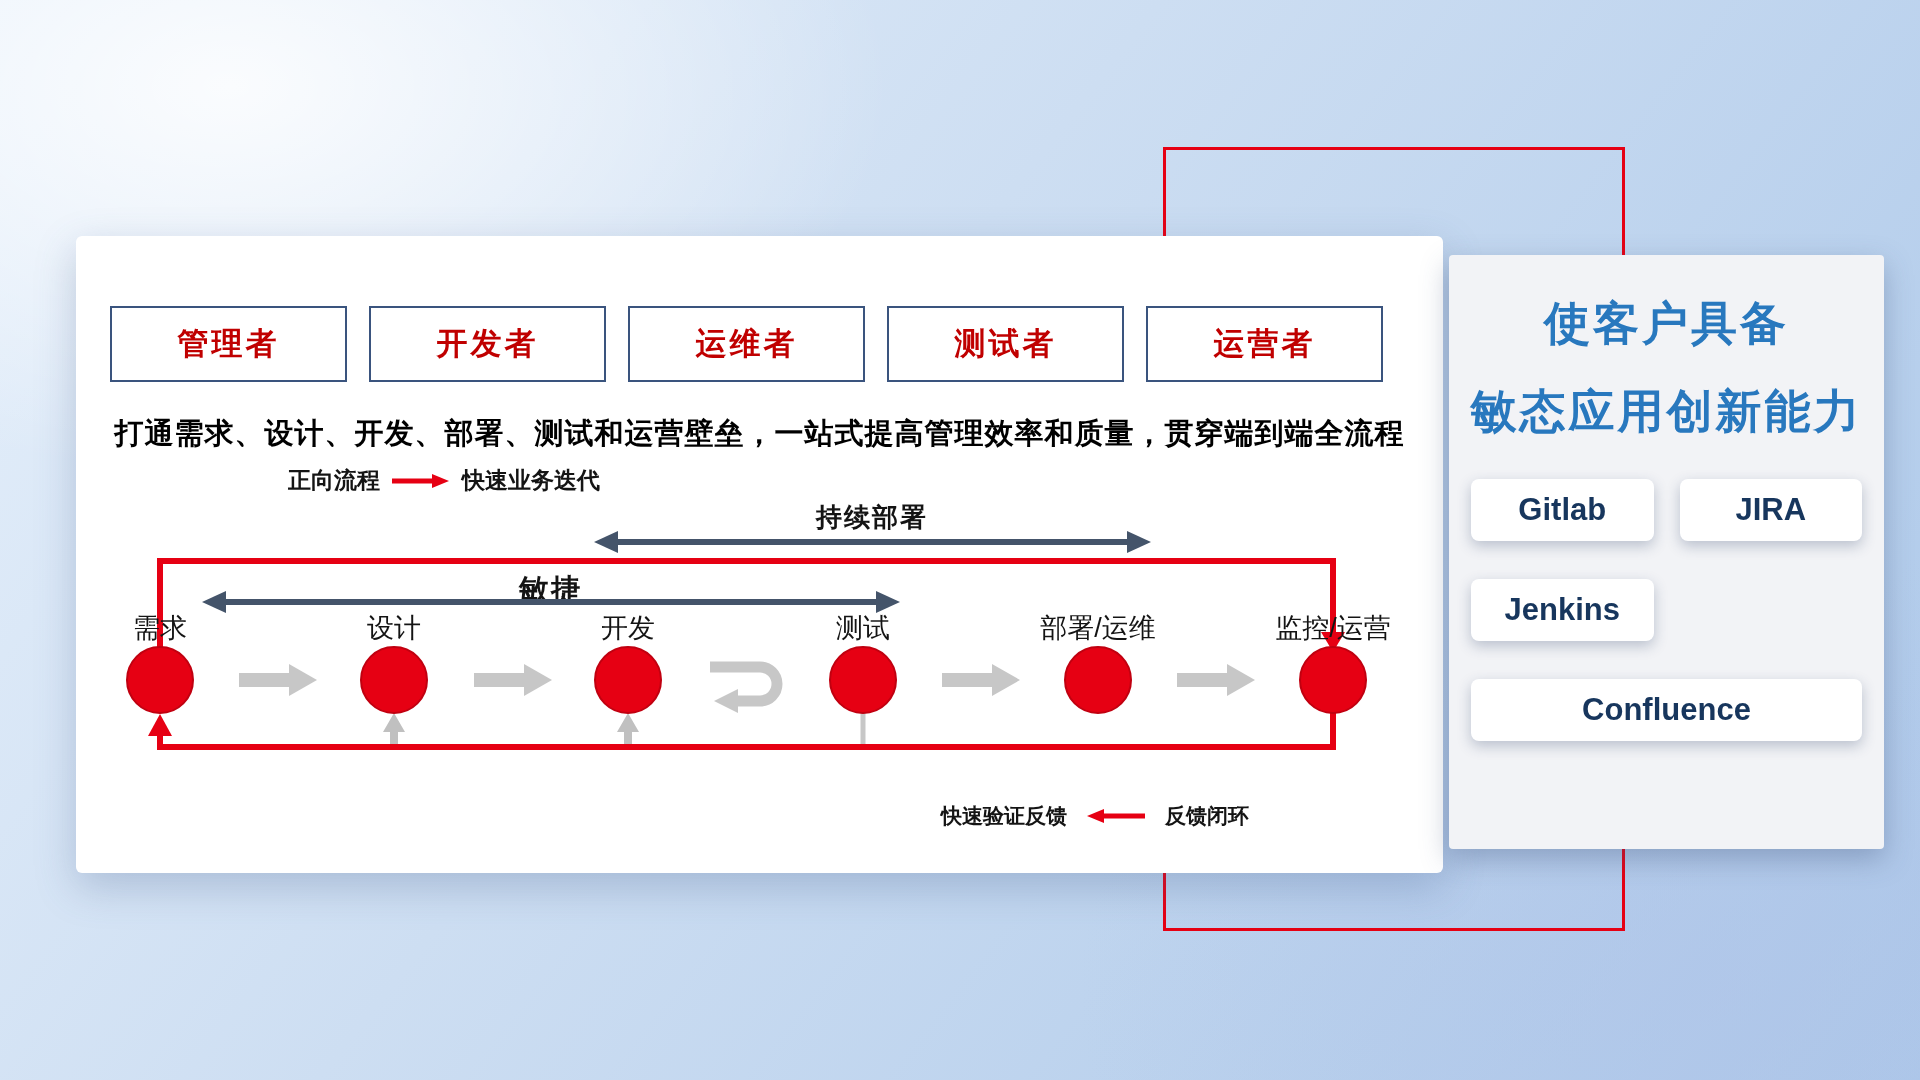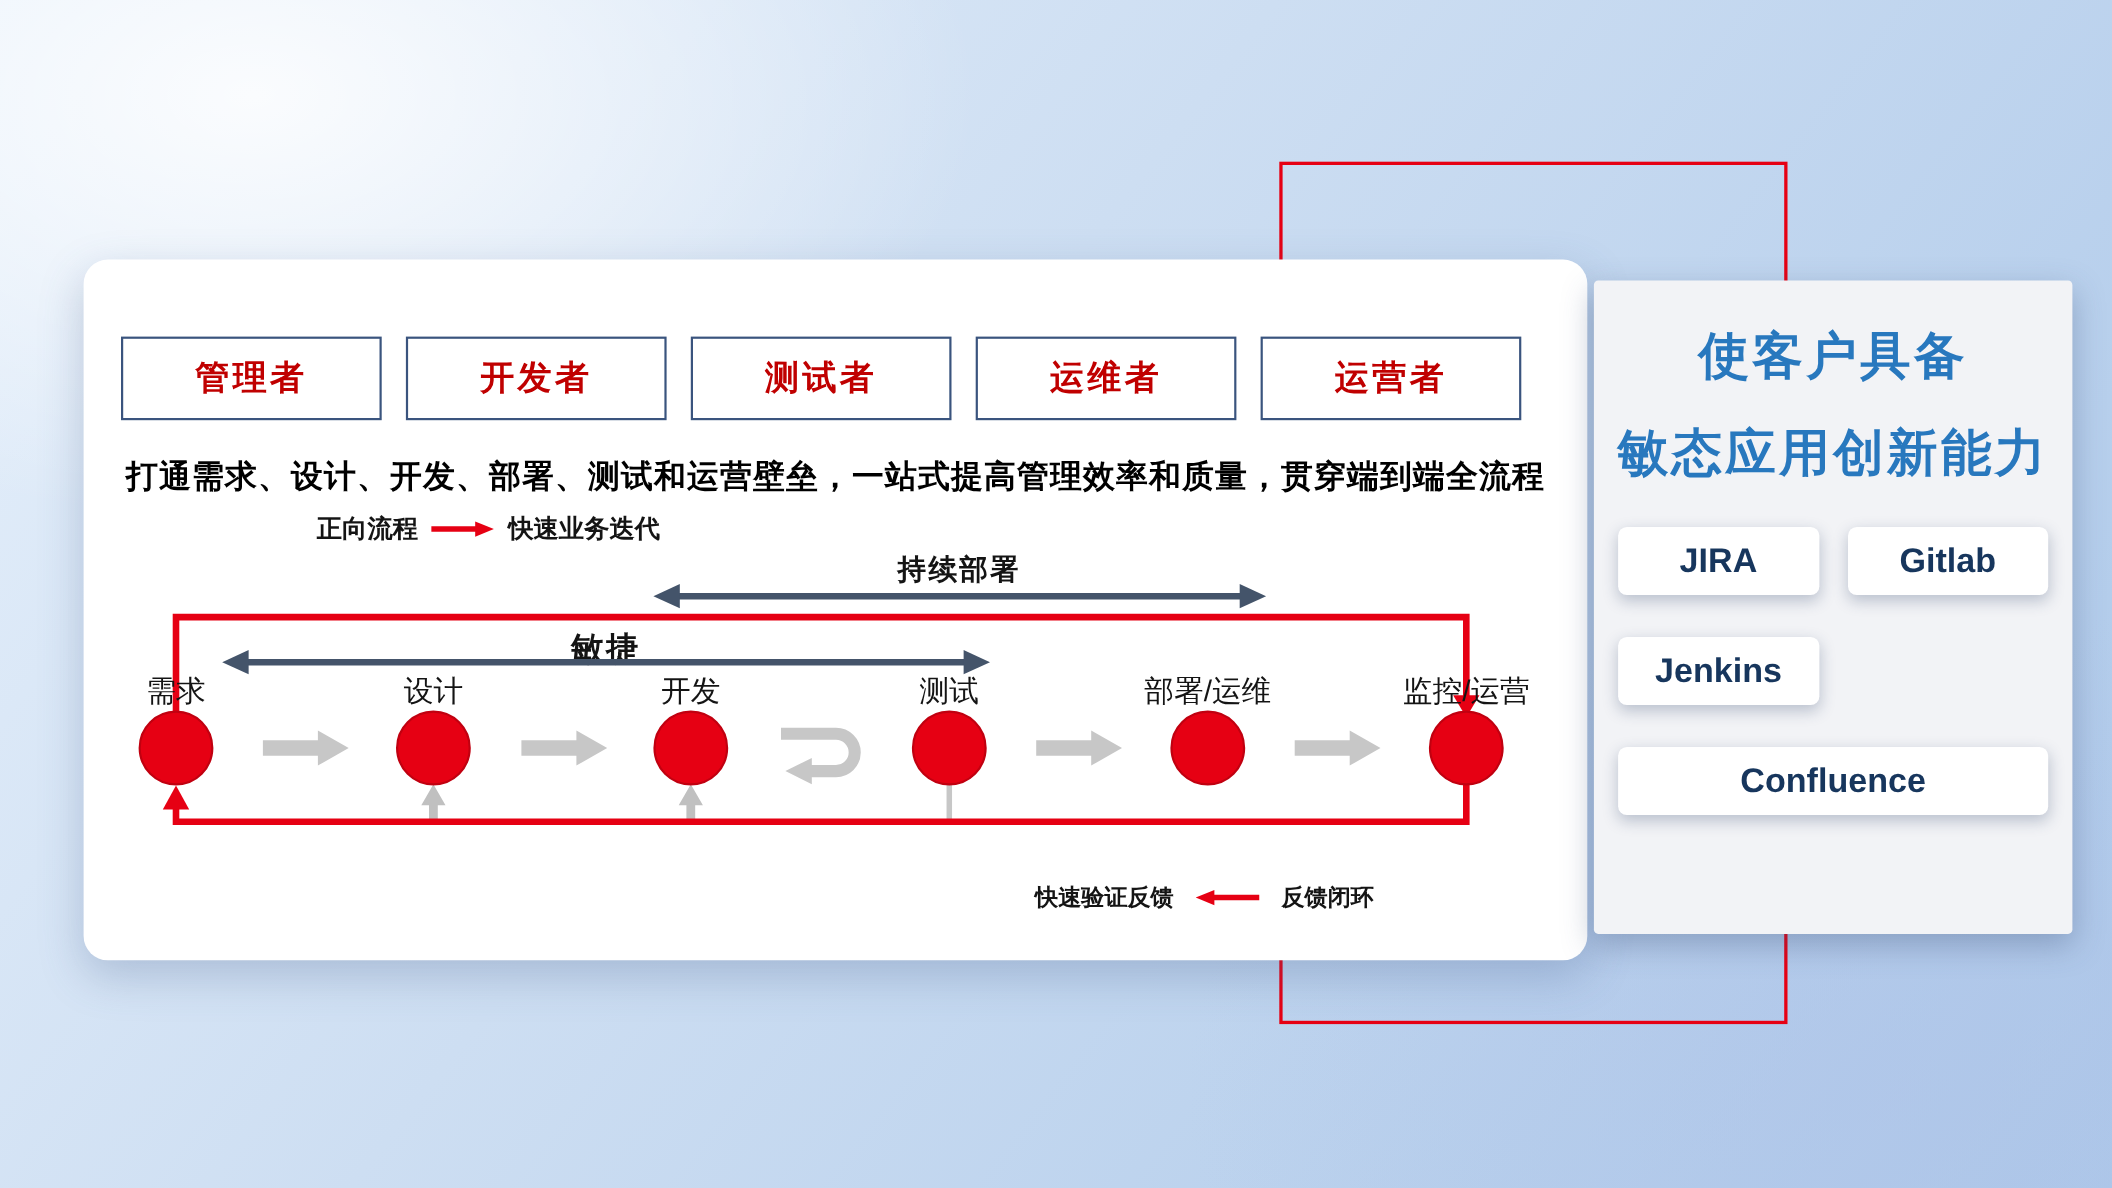--- a/index.html
+++ b/index.html
@@ -14,21 +14,21 @@
       linear-gradient(128deg,#e6f0fb 0%,#cddef2 42%,#abc7e9 100%);
   }
 
   .red-frame{
     position:absolute; left:1163px; top:147px; width:462px; height:784px;
     border:3px solid #e60013; z-index:1;
   }
 
   .card{
     position:absolute; left:76px; top:236px; width:1367px; height:637px;
-    background:#ffffff; border-radius:22px;
+    background:#ffffff; border-radius:6px;
     box-shadow:0 14px 40px rgba(70,95,140,.28); z-index:2;
   }
 
   .roles{ position:absolute; left:34px; top:70px; display:flex; gap:22px; }
   .role-box{
     width:237px; height:76px; border:2px solid #3a547e; background:#fff;
     display:flex; align-items:center; justify-content:center;
     font-size:31px; font-weight:700; color:#c00000; letter-spacing:3px;
   }
 
@@ -89,24 +89,24 @@
   <div class="card">
 
     <div class="roles">
       <div class="role-box">
         <span>管理者</span>
       </div>
       <div class="role-box">
         <span>开发者</span>
       </div>
       <div class="role-box">
+        <span>运维者</span>
+      </div>
+      <div class="role-box">
         <span>测试者</span>
-      </div>
-      <div class="role-box">
-        <span>运维者</span>
       </div>
       <div class="role-box">
         <span>运营者</span>
       </div>
     </div>
 
     <div class="subtitle">打通需求、设计、开发、部署、测试和运营壁垒，一站式提高管理效率和质量，贯穿端到端全流程</div>
 
     <div class="legend-forward">
       <span>正向流程</span>
@@ -186,20 +186,20 @@
       </svg>
       <span>反馈闭环</span>
     </div>
 
   </div>
 
   <div class="panel">
     <div class="panel-title t1">使客户具备</div>
     <div class="panel-title t2">敏态应用创新能力</div>
     <div class="tools">
+      <div class="tool">Gitlab</div>
       <div class="tool">JIRA</div>
-      <div class="tool">Gitlab</div>
       <div class="tool">Jenkins</div>
       <div class="tool wide">Confluence</div>
     </div>
   </div>
 
 </div>
 
 </body></html>

